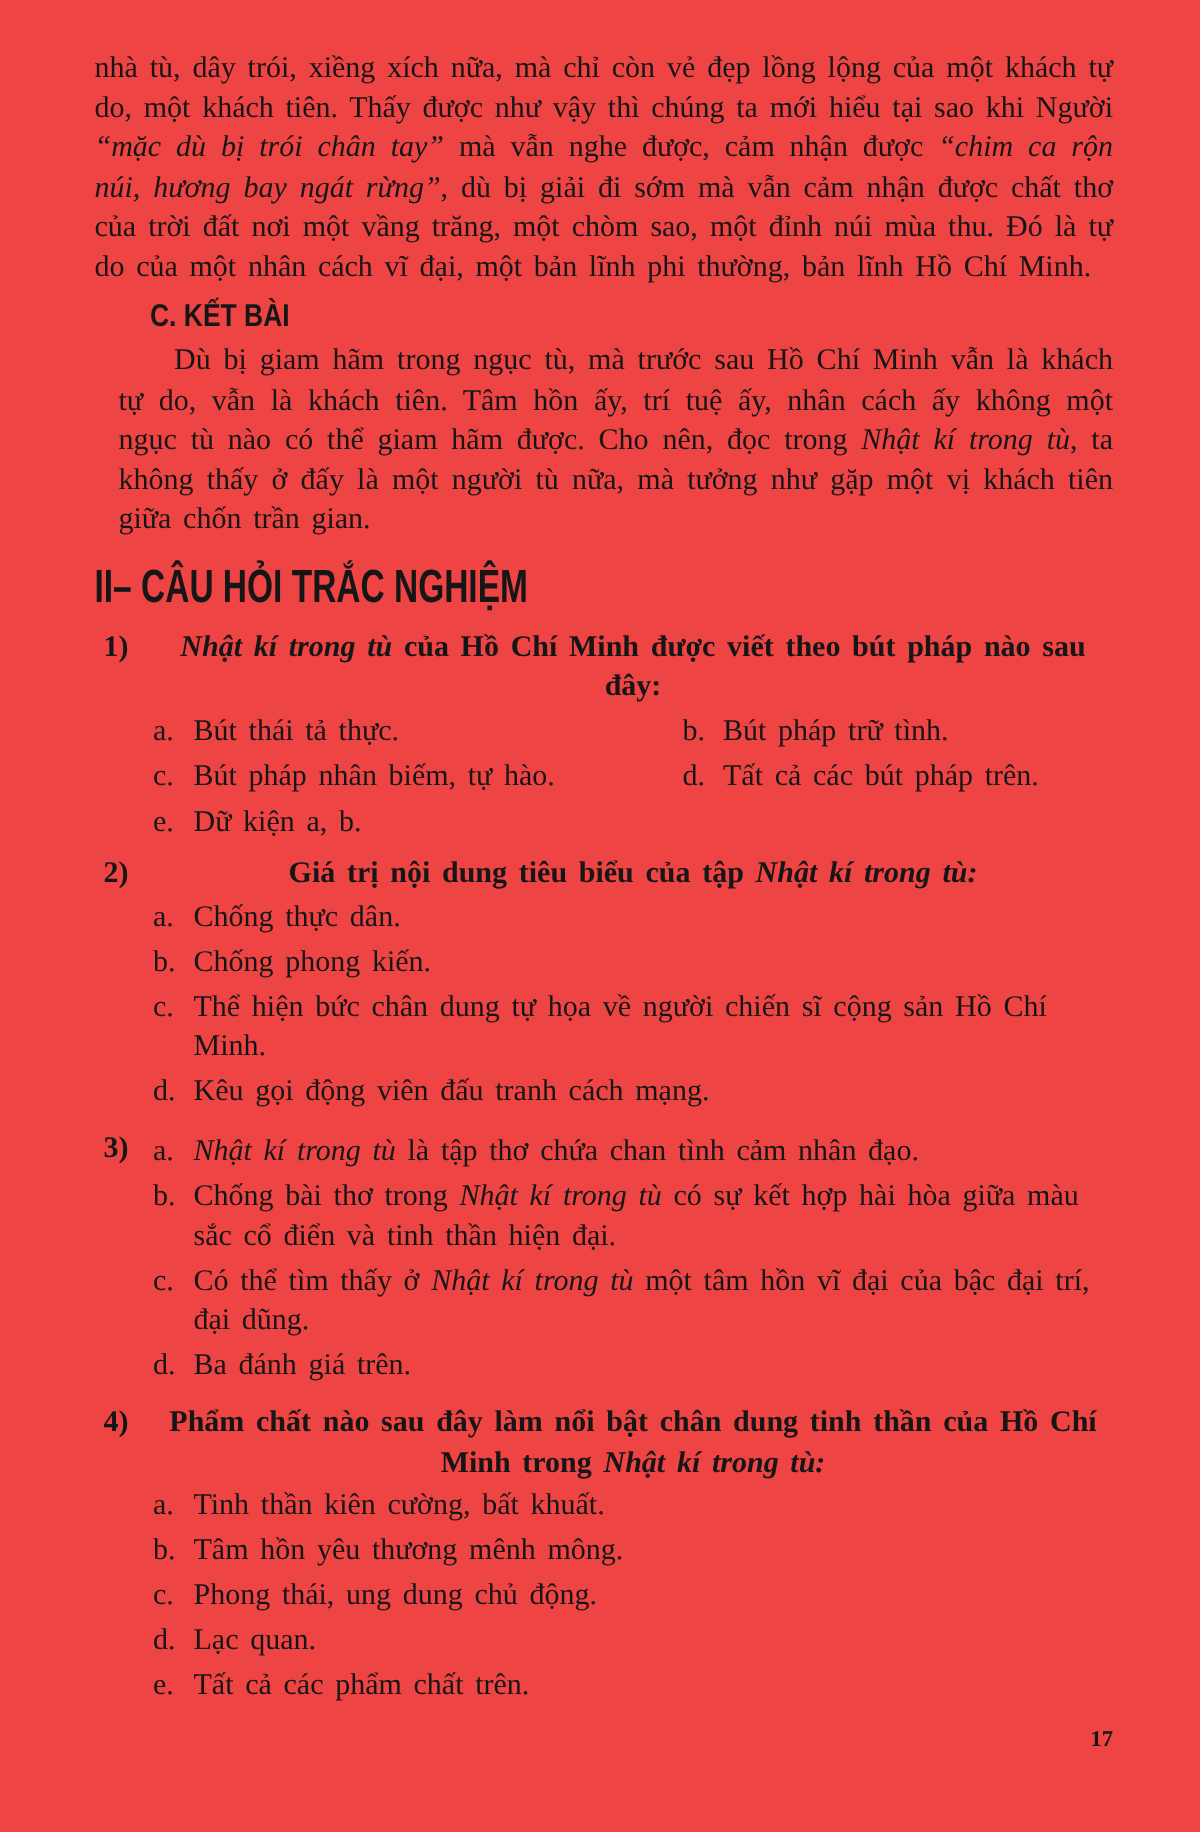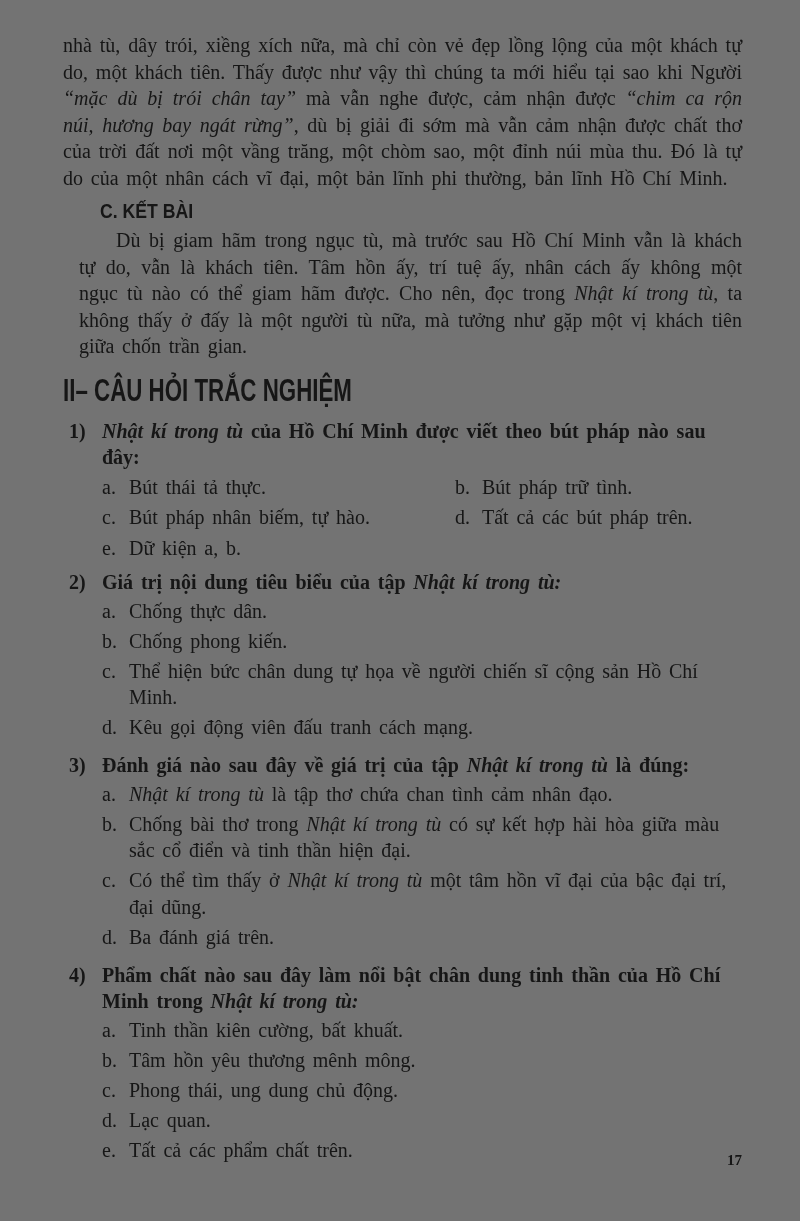--- a/index.html
+++ b/index.html
@@ -1,21 +1,21 @@
 <!DOCTYPE html>
 <html><head>
 <meta charset="utf-8">
 <style>
   html, body { margin: 0; padding: 0; background: #ffffff; }
   .page {
     position: relative;
     width: 800px;
     height: 1221px;
     box-sizing: border-box;
-    background: #737373;
+    background: #ef4444;
     color: #161616;
     font-family: "Liberation Serif", serif;
     font-size: 20px;
     line-height: 26.5px;
     padding: 32px 58px 0 63px;
     overflow: hidden;
   }
   p { margin: 0; }
   .justify { text-align: justify; word-spacing: 0.14em; }
   .it  { font-style: italic; }
@@ -46,21 +46,21 @@
   .conclusion-para { text-indent: 37px; margin-left: 16px; }
 
   .question { display: flex; margin-top: 8px; }
   .q-num {
     flex: 0 0 39px;
     box-sizing: border-box;
     padding-left: 6px;
     font-weight: bold;
   }
   .q-content { flex: 1; min-width: 0; }
-  .q-stem { font-weight: bold; text-align: left; word-spacing: 0.14em; margin-bottom: 2px; font-family: Liberation Serif, serif; }
+  .q-stem { font-weight: bold; text-align: center; word-spacing: 0.14em; margin-bottom: 2px; font-family: Liberation Serif, serif; }
 
   .options { margin-top: 2px; }
   .options .option { margin-bottom: 3.5px; }
   .option { display: flex; word-spacing: 0.14em; }
   .opt-label { flex: 0 0 27px; }
   .opt-text { flex: 1; min-width: 0; }
 
   .options-grid {
     display: grid;
     grid-template-columns: 353px 1fr;
@@ -138,21 +138,20 @@
             <span class="opt-label">d.</span>
             <span class="opt-text">Kêu gọi động viên đấu tranh cách mạng.</span>
           </div>
       </div>
     </div>
   </div>
 
   <div class="question">
     <div class="q-num">3)</div>
     <div class="q-content">
-      <p class="q-stem"><span class="b">Đánh giá nào sau đây về giá trị của tập </span><span class="bi">Nhật kí trong tù</span><span class="b"> là đúng:</span></p>
       <div class="options">
         <div class="option">
             <span class="opt-label">a.</span>
             <span class="opt-text"><span class="it">Nhật kí trong tù</span><span> là tập thơ chứa chan tình cảm nhân đạo.</span></span>
           </div>
         <div class="option">
             <span class="opt-label">b.</span>
             <span class="opt-text"><span>Chống bài thơ trong </span><span class="it">Nhật kí trong tù</span><span> có sự kết hợp hài hòa giữa màu sắc cổ điển và tinh thần hiện đại.</span></span>
           </div>
         <div class="option">

